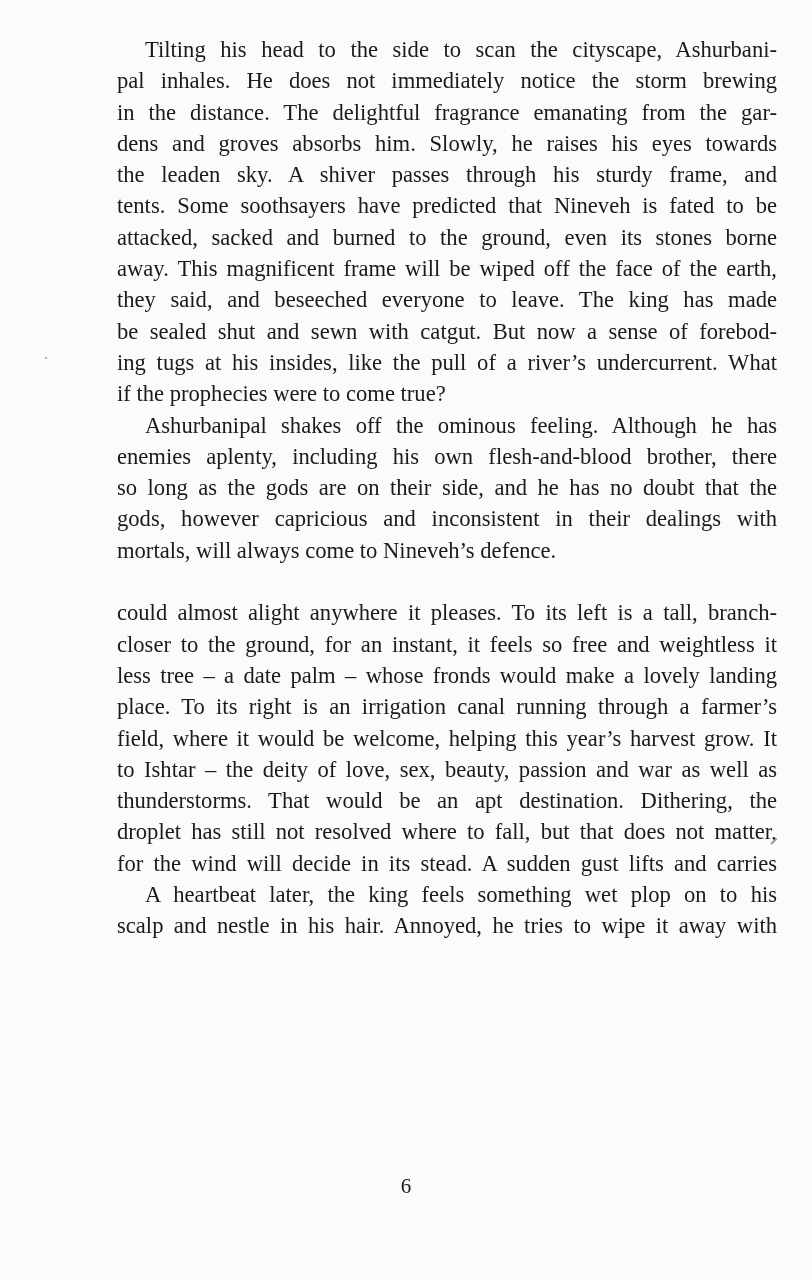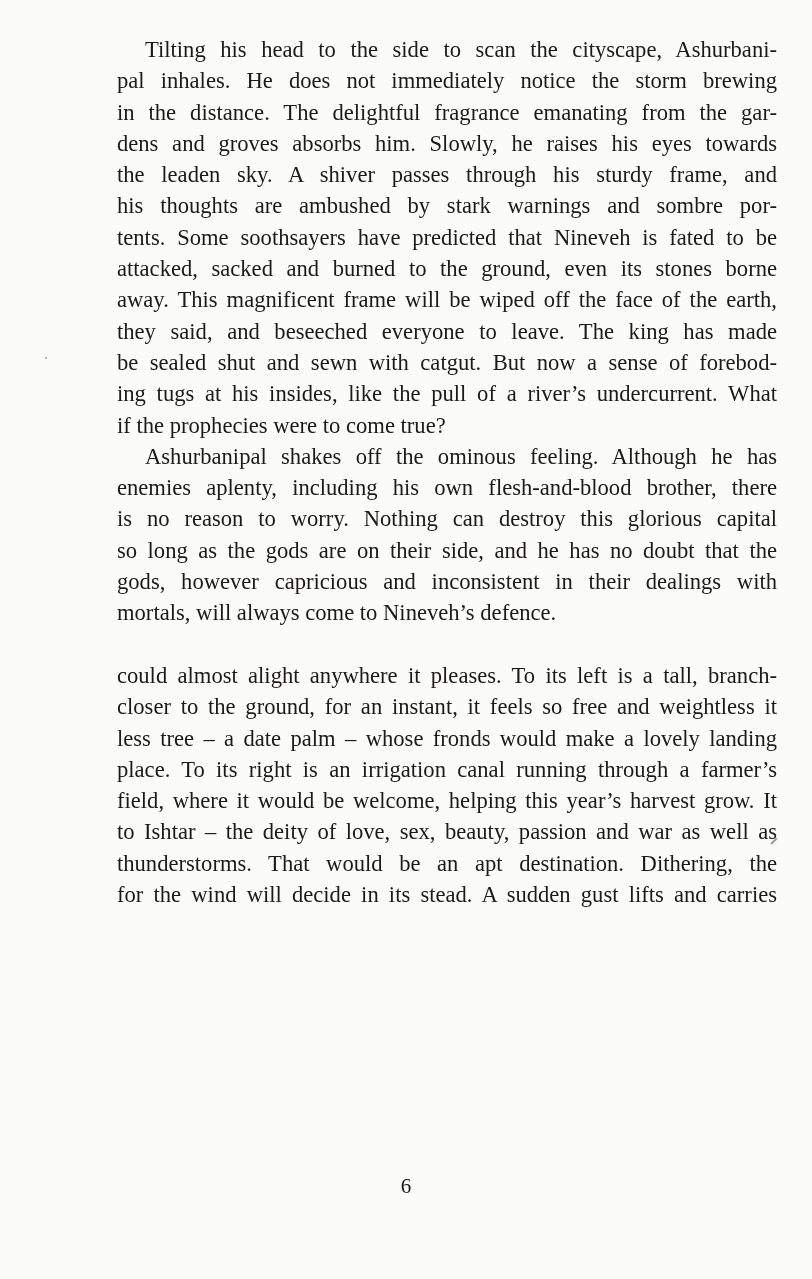--- a/index.html
+++ b/index.html
@@ -73,50 +73,53 @@
 <body>
 
 <div class="page">
 
   <div>
     <span class="line indent">Tilting his head to the side to scan the cityscape, Ashurbani-</span>
     <span class="line">pal inhales. He does not immediately notice the storm brewing</span>
     <span class="line">in the distance. The delightful fragrance emanating from the gar-</span>
     <span class="line">dens and groves absorbs him. Slowly, he raises his eyes towards</span>
     <span class="line">the leaden sky. A shiver passes through his sturdy frame, and</span>
-    <span class="line">his thoughts are ambushed by stark warnings and sombre por-</span>
     <span class="line">tents. Some soothsayers have predicted that Nineveh is fated to be</span>
     <span class="line">attacked, sacked and burned to the ground, even its stones borne</span>
     <span class="line">away. This magnificent frame will be wiped off the face of the earth,</span>
     <span class="line">they said, and beseeched everyone to leave. The king has made</span>
     <span class="line">be sealed shut and sewn with catgut. But now a sense of forebod-</span>
     <span class="line">ing tugs at his insides, like the pull of a river’s undercurrent. What</span>
     <span class="line last">if the prophecies were to come true?</span>
   </div>
 
   <div>
     <span class="line indent">Ashurbanipal shakes off the ominous feeling. Although he has</span>
     <span class="line">enemies aplenty, including his own flesh-and-blood brother, there</span>
-    <span class="line">is no reason to worry. Nothing can destroy this glorious capital</span>
     <span class="line">so long as the gods are on their side, and he has no doubt that the</span>
     <span class="line">gods, however capricious and inconsistent in their dealings with</span>
     <span class="line last">mortals, will always come to Nineveh’s defence.</span>
   </div>
 
   <div class="blank"></div>
 
   <div>
     <span class="line">could almost alight anywhere it pleases. To its left is a tall, branch-</span>
     <span class="line">closer to the ground, for an instant, it feels so free and weightless it</span>
     <span class="line">less tree – a date palm – whose fronds would make a lovely landing</span>
     <span class="line">place. To its right is an irrigation canal running through a farmer’s</span>
     <span class="line">field, where it would be welcome, helping this year’s harvest grow. It</span>
     <span class="line">to Ishtar – the deity of love, sex, beauty, passion and war as well as</span>
     <span class="line">thunderstorms. That would be an apt destination. Dithering, the</span>
+    <span class="line">droplet has still not resolved where to fall, but that does not matter,</span>
     <span class="line">for the wind will decide in its stead. A sudden gust lifts and carries</span>
   </div>
 
+  <div>
+    <span class="line indent">A heartbeat later, the king feels something wet plop on to his</span>
+    <span class="line">scalp and nestle in his hair. Annoyed, he tries to wipe it away with</span>
+  </div>
 </div>
 
 <div class="page-number">6</div>
 
 <div class="mark mark-dot"></div>
 <div class="mark mark-tick"></div>
 
 </body></html>

